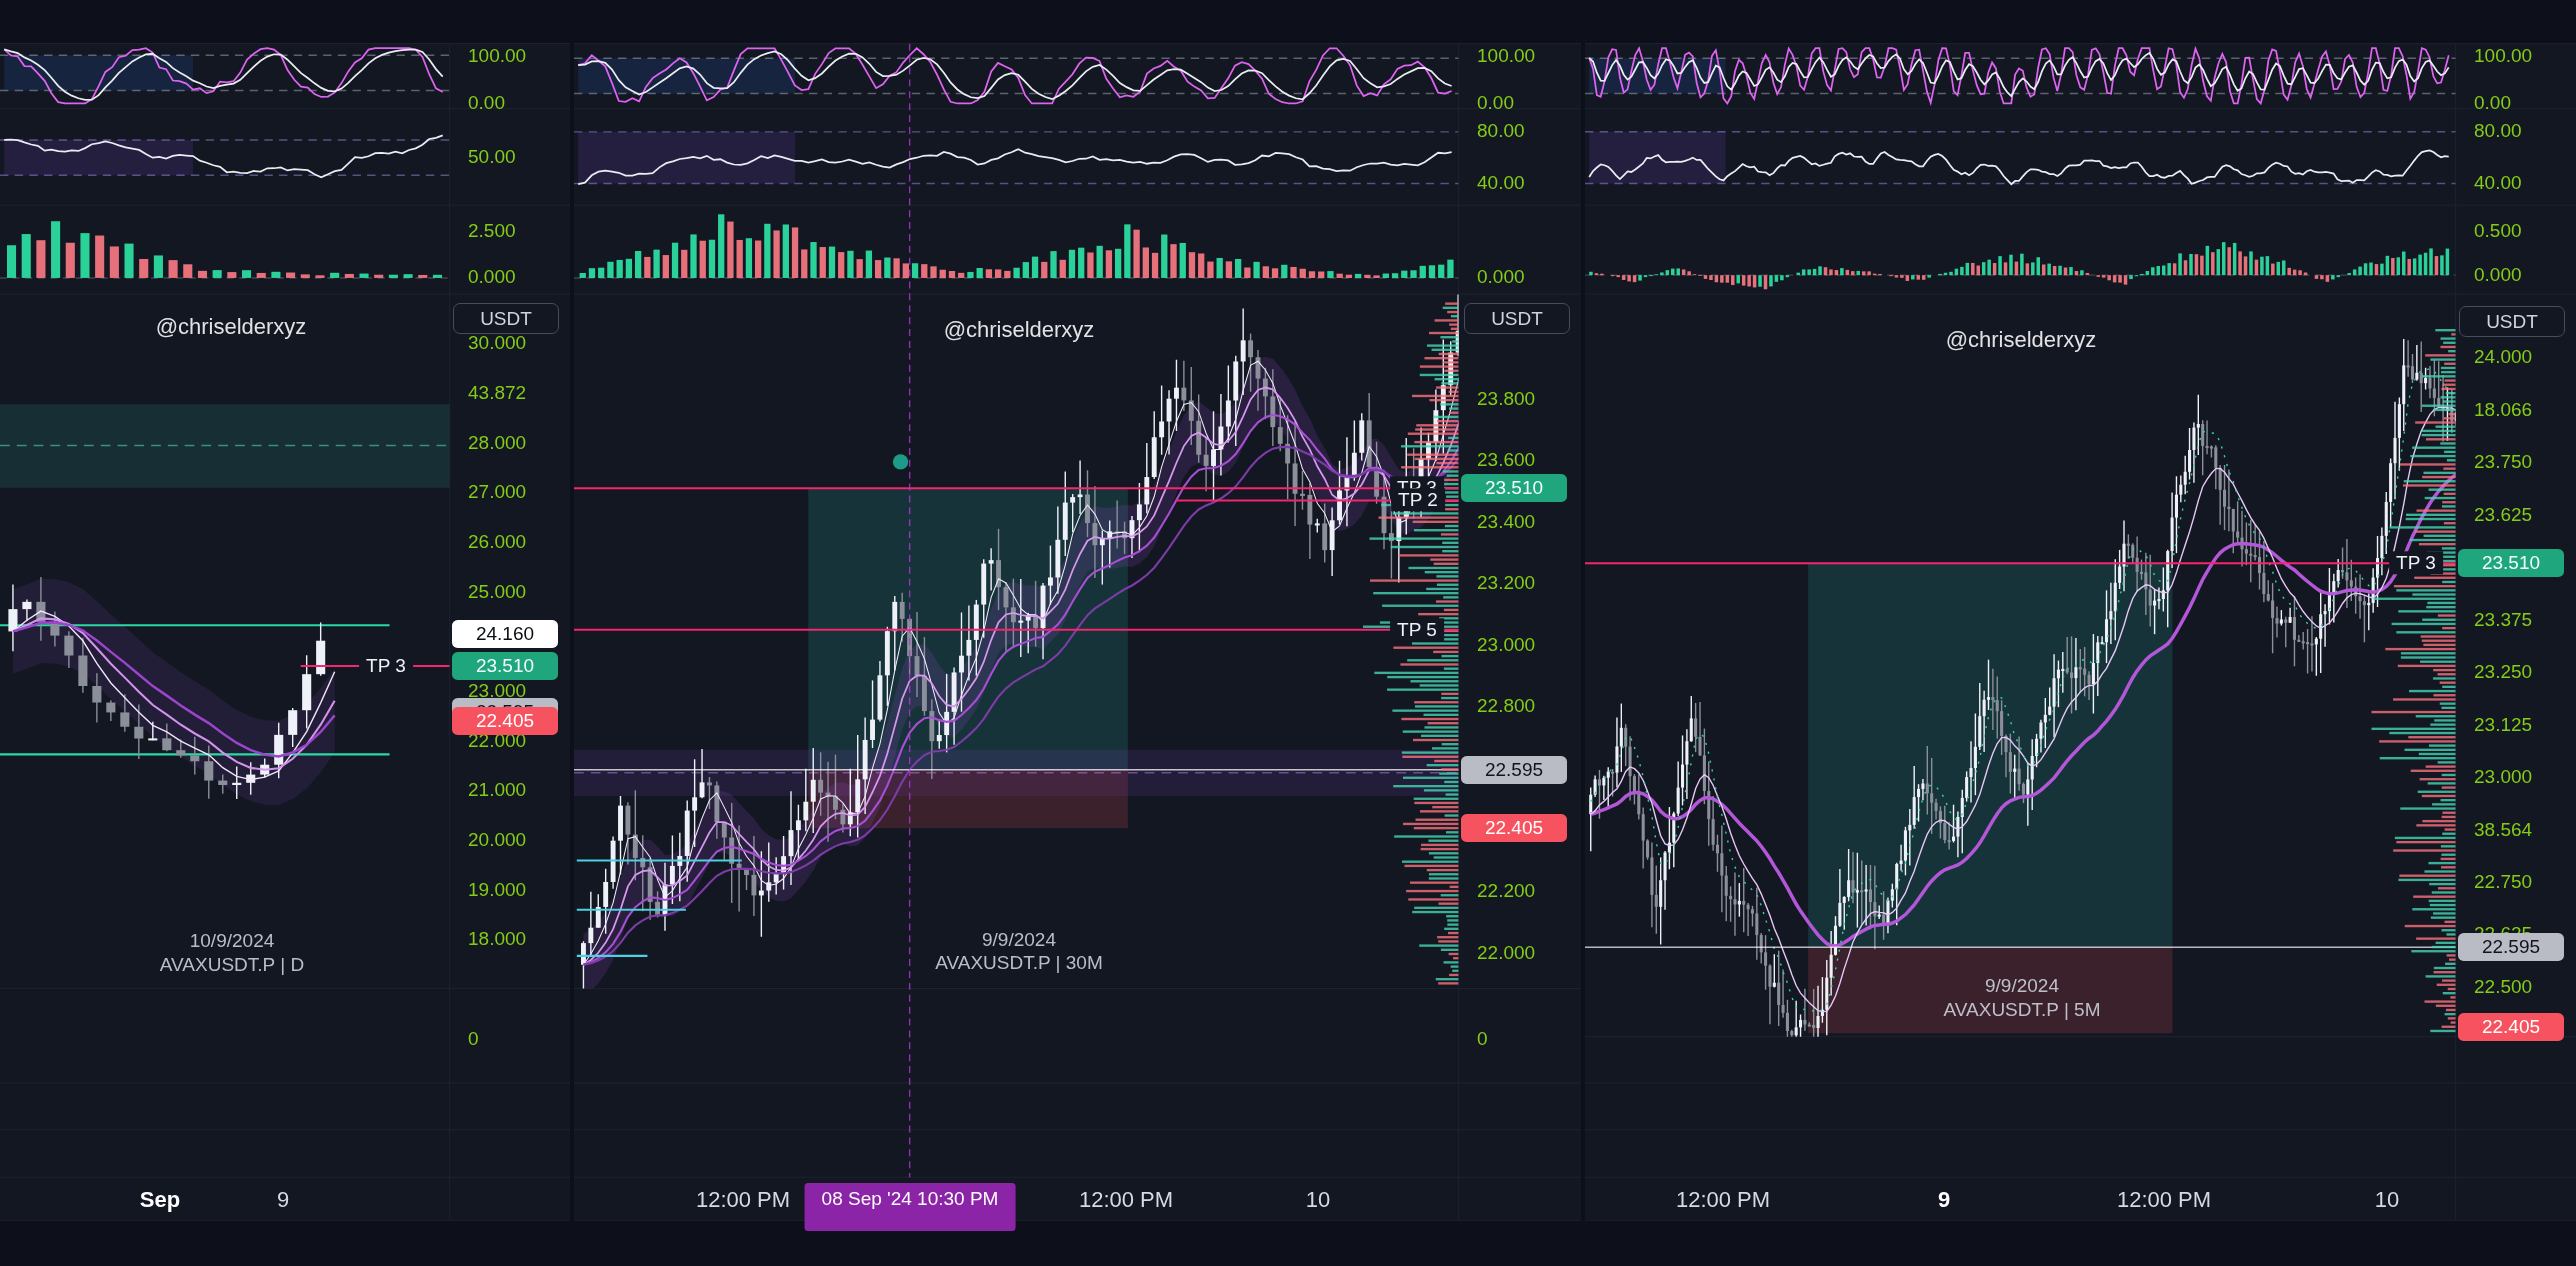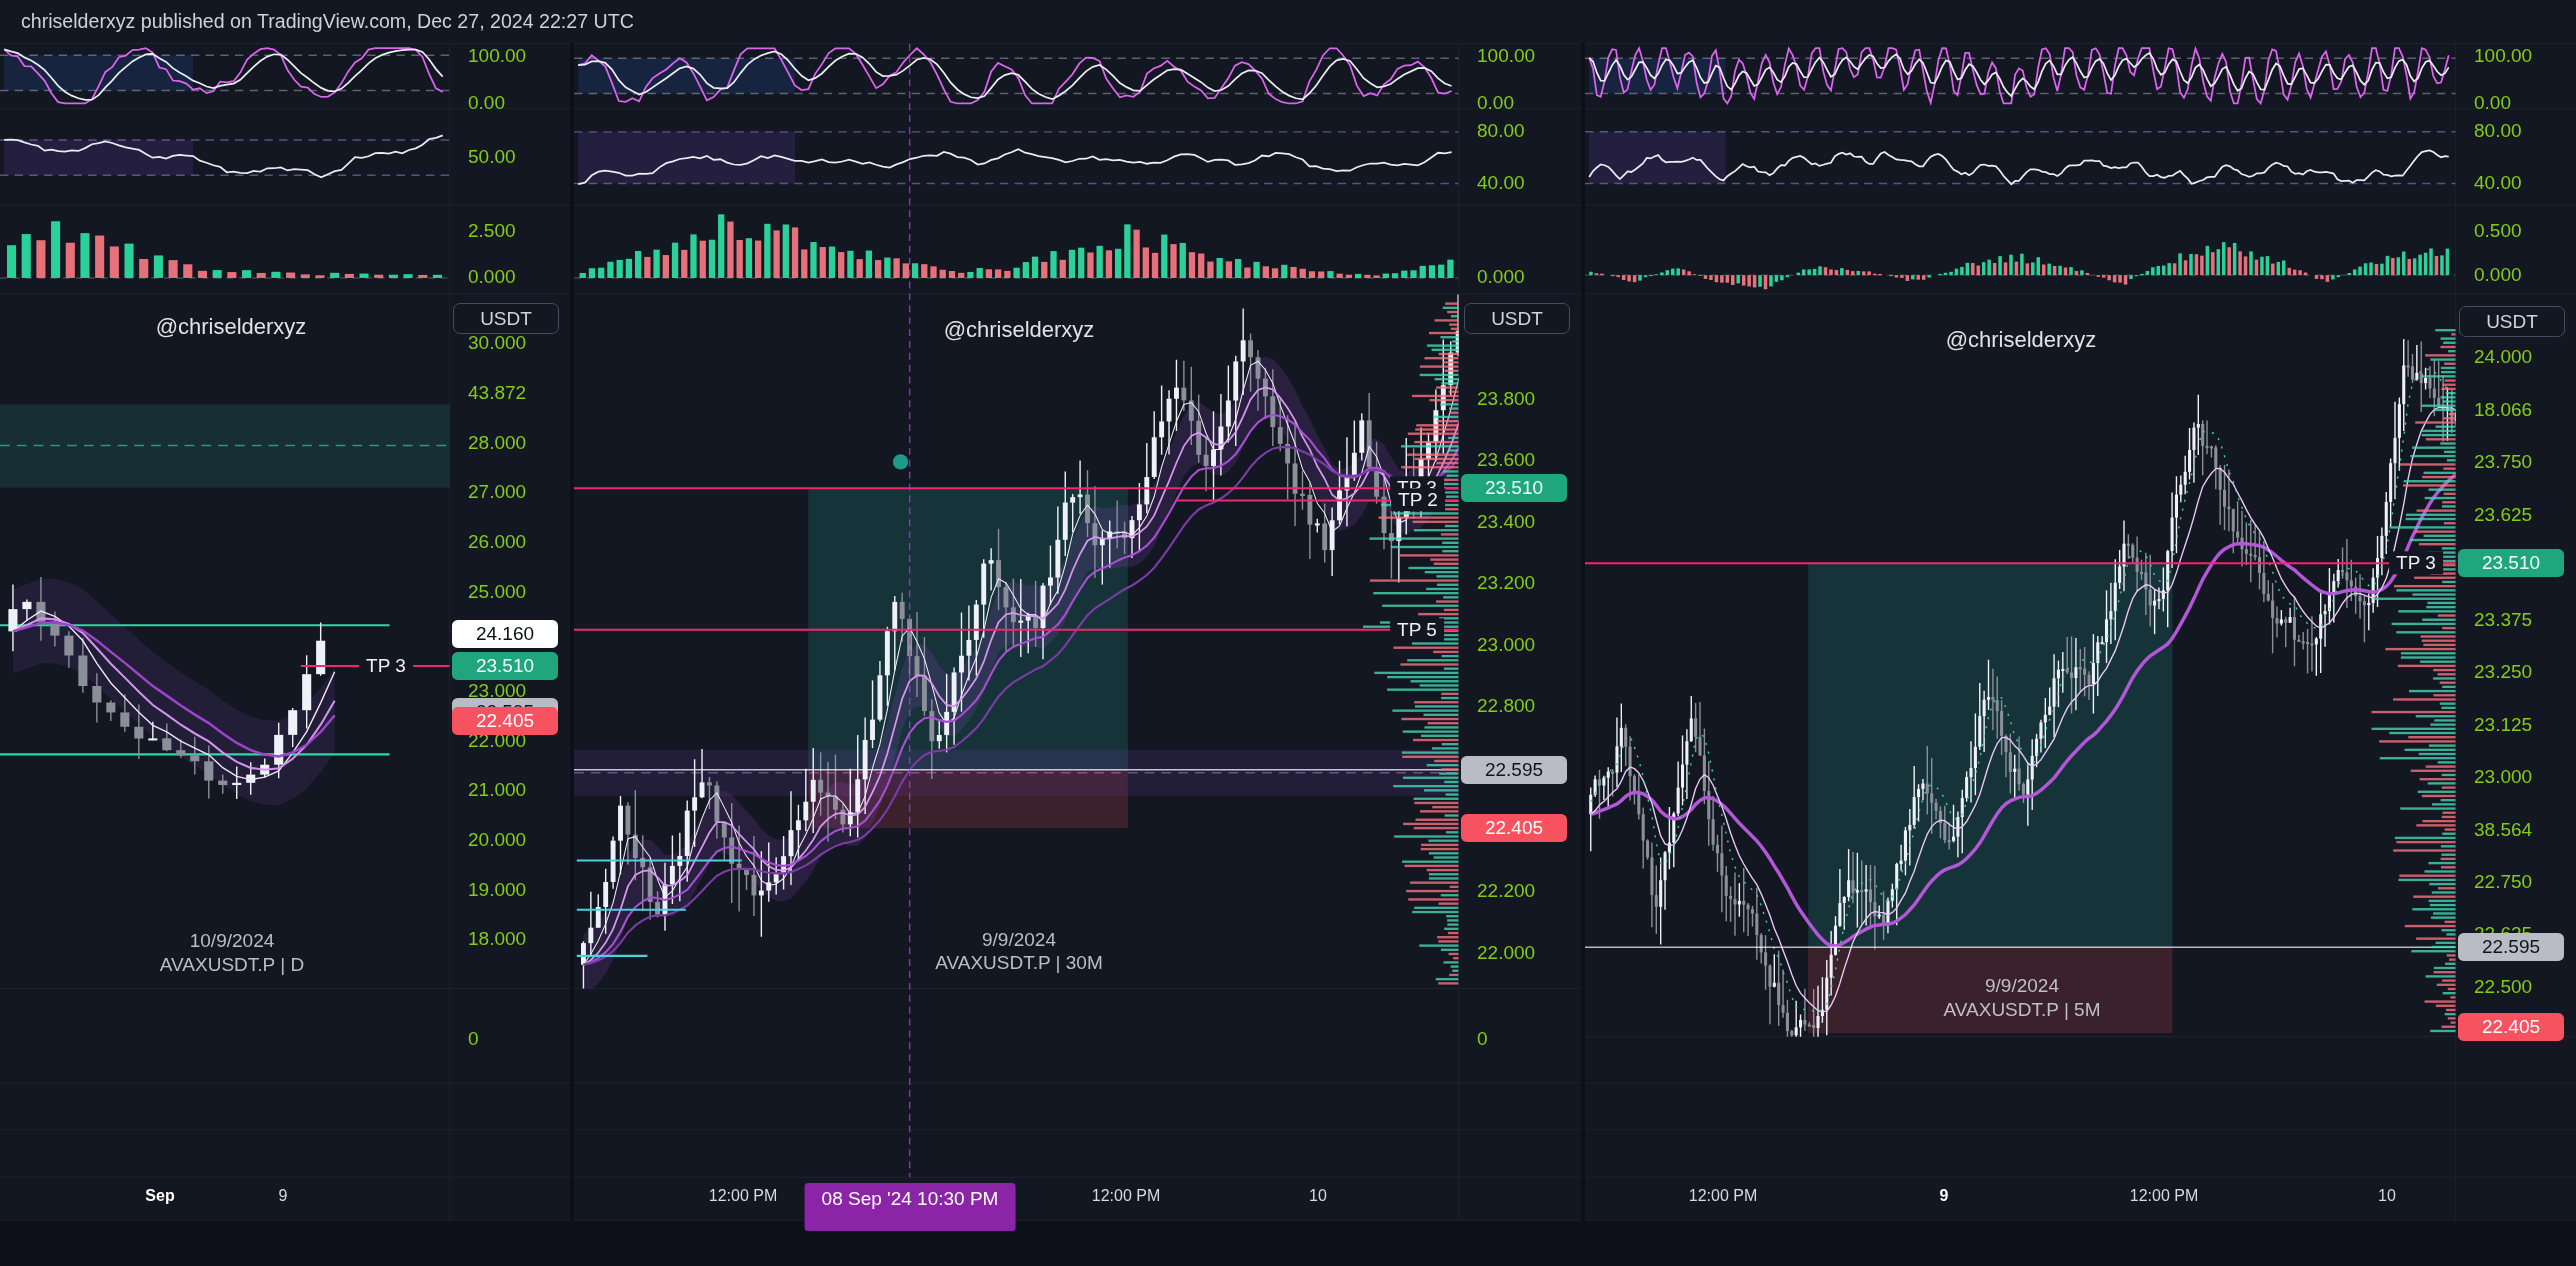--- a/index.html
+++ b/index.html
@@ -11,42 +11,41 @@
   .chart-svg{position:absolute;top:0;z-index:2;}
   .tick{position:absolute;font-size:19px;color:#84cc16;white-space:nowrap;z-index:3;}
   .lab{position:absolute;width:106px;height:28px;border-radius:5.6px;font-size:19px;
        display:flex;align-items:center;justify-content:center;z-index:6;white-space:nowrap;}
   .lab.white{background:#ffffff;color:#0b0e15;}
   .lab.green{background:#1fa67d;color:#f2fffb;}
   .lab.gray{background:#b9bcc5;color:#11141d;z-index:5;}
   .lab.red{background:#f7525f;color:#ffffff;z-index:7;}
   .tpText{position:absolute;transform:translate(-50%,-50%);font-size:19px;color:#eff1f6;
           background:#131722;padding:0.7px 7px;z-index:4;white-space:nowrap;}
-  .time{position:absolute;transform:translateX(-50%);top:1187px;font-size:16px;color:#d6dae3;
+  .time{position:absolute;transform:translateX(-50%);top:1187px;font-size:22px;color:#d6dae3;
         white-space:nowrap;z-index:4;text-align:right;}
   .time.bold{font-weight:bold;color:#ffffff;}
   .timeBadge{position:absolute;transform:translateX(-50%);top:1183px;height:48px;line-height:32px;
         padding:0 17px;background:#8c24a8;border-radius:3.5px;font-size:19px;color:#ffffff;z-index:5;white-space:nowrap;}
   .wm{position:absolute;transform:translate(-50%,-50%);color:rgba(255,255,255,0.88);font-size:22px;
       z-index:3;white-space:nowrap;}
   .wmSmall{position:absolute;transform:translate(-50%,-50%);color:rgba(208,213,224,0.88);font-size:19px;
       z-index:3;white-space:nowrap;}
   .usdt{position:absolute;width:106px;height:31px;border:1.4px solid #454c5e;border-radius:7px;
         color:#d1d4dc;font-size:19px;display:flex;align-items:center;justify-content:center;
         z-index:6;background:rgba(19,23,34,0.55);box-sizing:border-box;}
   .footer{position:absolute;left:0;top:1221px;width:100%;height:45px;background:#131722;
           border-top:0.7px solid #262b38;display:flex;align-items:center;z-index:8;box-sizing:border-box;}
   .logo{margin-left:18px;display:flex;align-items:center;}
   .brand{margin-left:11.2px;font-size:22px;font-weight:bold;color:#c9ced8;}
 </style>
 </head>
 <body>
 
 <div class="page">
-  <div class="header">chriselderxyz published on TradingView.com, Dec 27, 2024 22:27 UTC</div>
 
   <div class="col-bg" style="left:0;width:570px"></div>
   <div class="col-bg" style="left:574px;width:1007px"></div>
   <div class="col-bg" style="left:1585px;width:991px"></div>
 
   <div class="wm" style="left:231px;top:327px">@chriselderxyz</div>
   <div class="wm" style="left:1019px;top:330px">@chriselderxyz</div>
   <div class="wm" style="left:2021px;top:340px">@chriselderxyz</div>
 
   <div class="wmSmall" style="left:232px;top:941px">10/9/2024</div>

